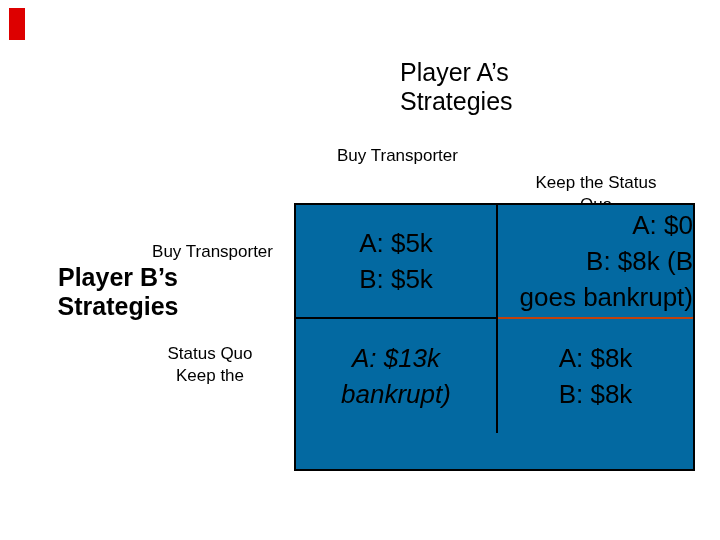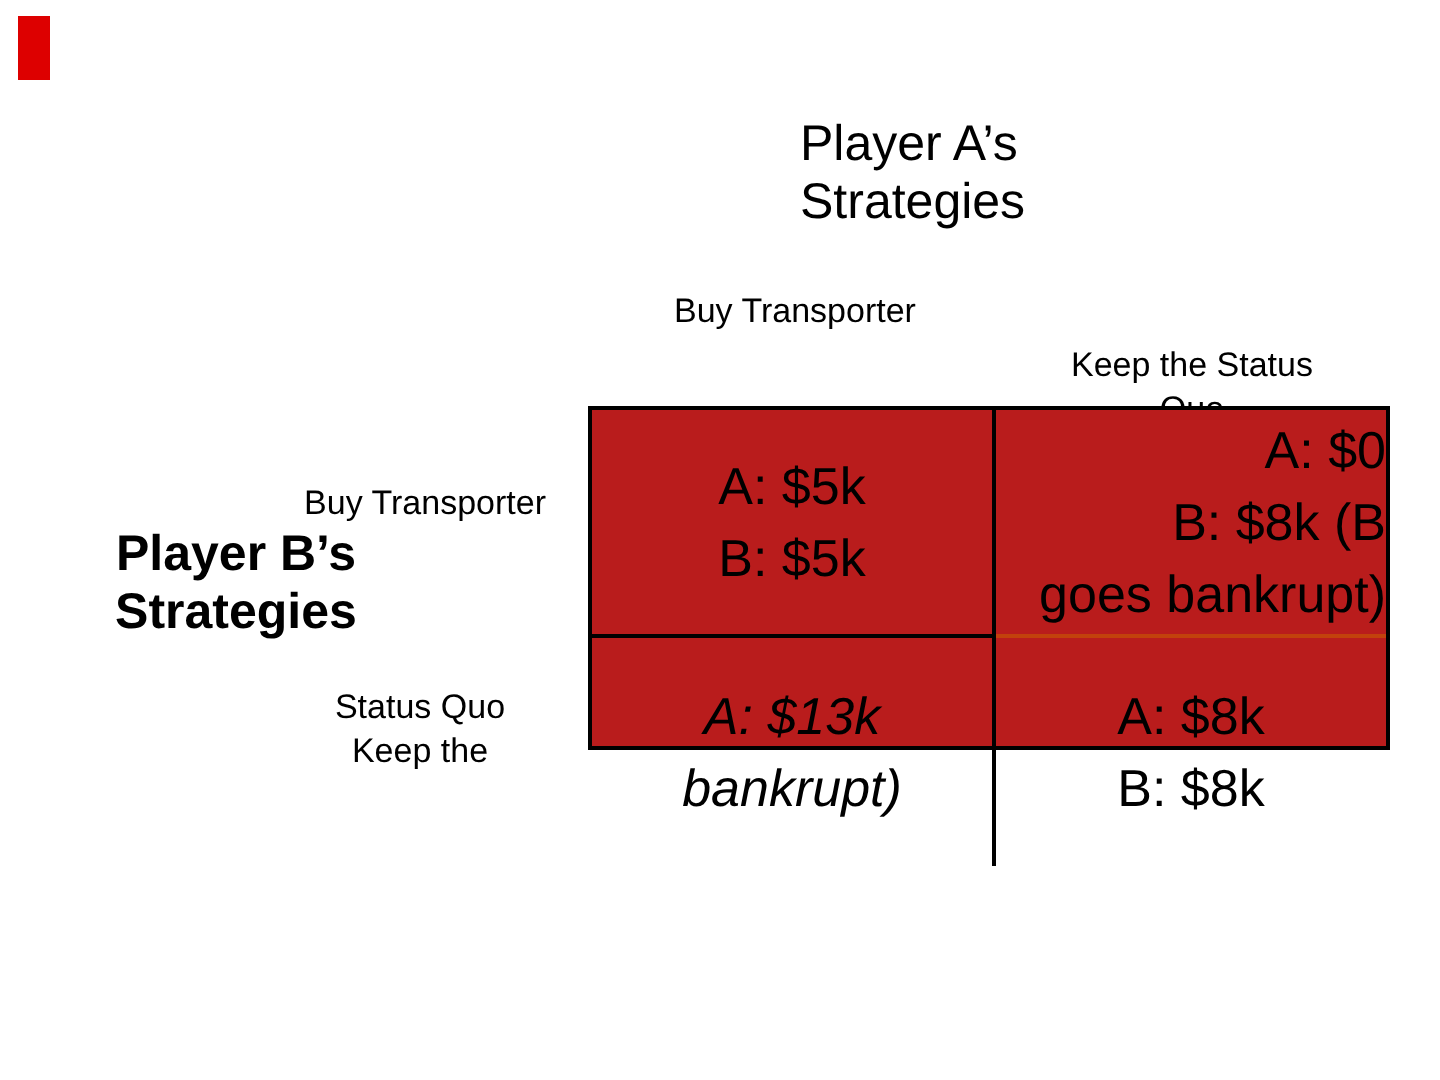--- a/index.html
+++ b/index.html
@@ -56,27 +56,27 @@
     text-align: center;
     font-size: 25px;
     line-height: 29px;
     font-weight: bold;
   }
   .matrix {
     position: absolute;
     left: 294px;
     top: 203px;
     width: 401px;
-    height: 172px;
+    height: 268px;
     box-sizing: border-box;
     border: 2px solid #000000;
     display: grid;
     grid-template-columns: 202px 195px;
     grid-template-rows: 114px 114px;
-    background: #b91c1c;
+    background: #0369a1;
   }
   .cell {
     box-sizing: border-box;
     display: flex;
     flex-direction: column;
     justify-content: center;
     align-items: center;
     font-size: 26px;
     line-height: 36px;
     text-align: center;

